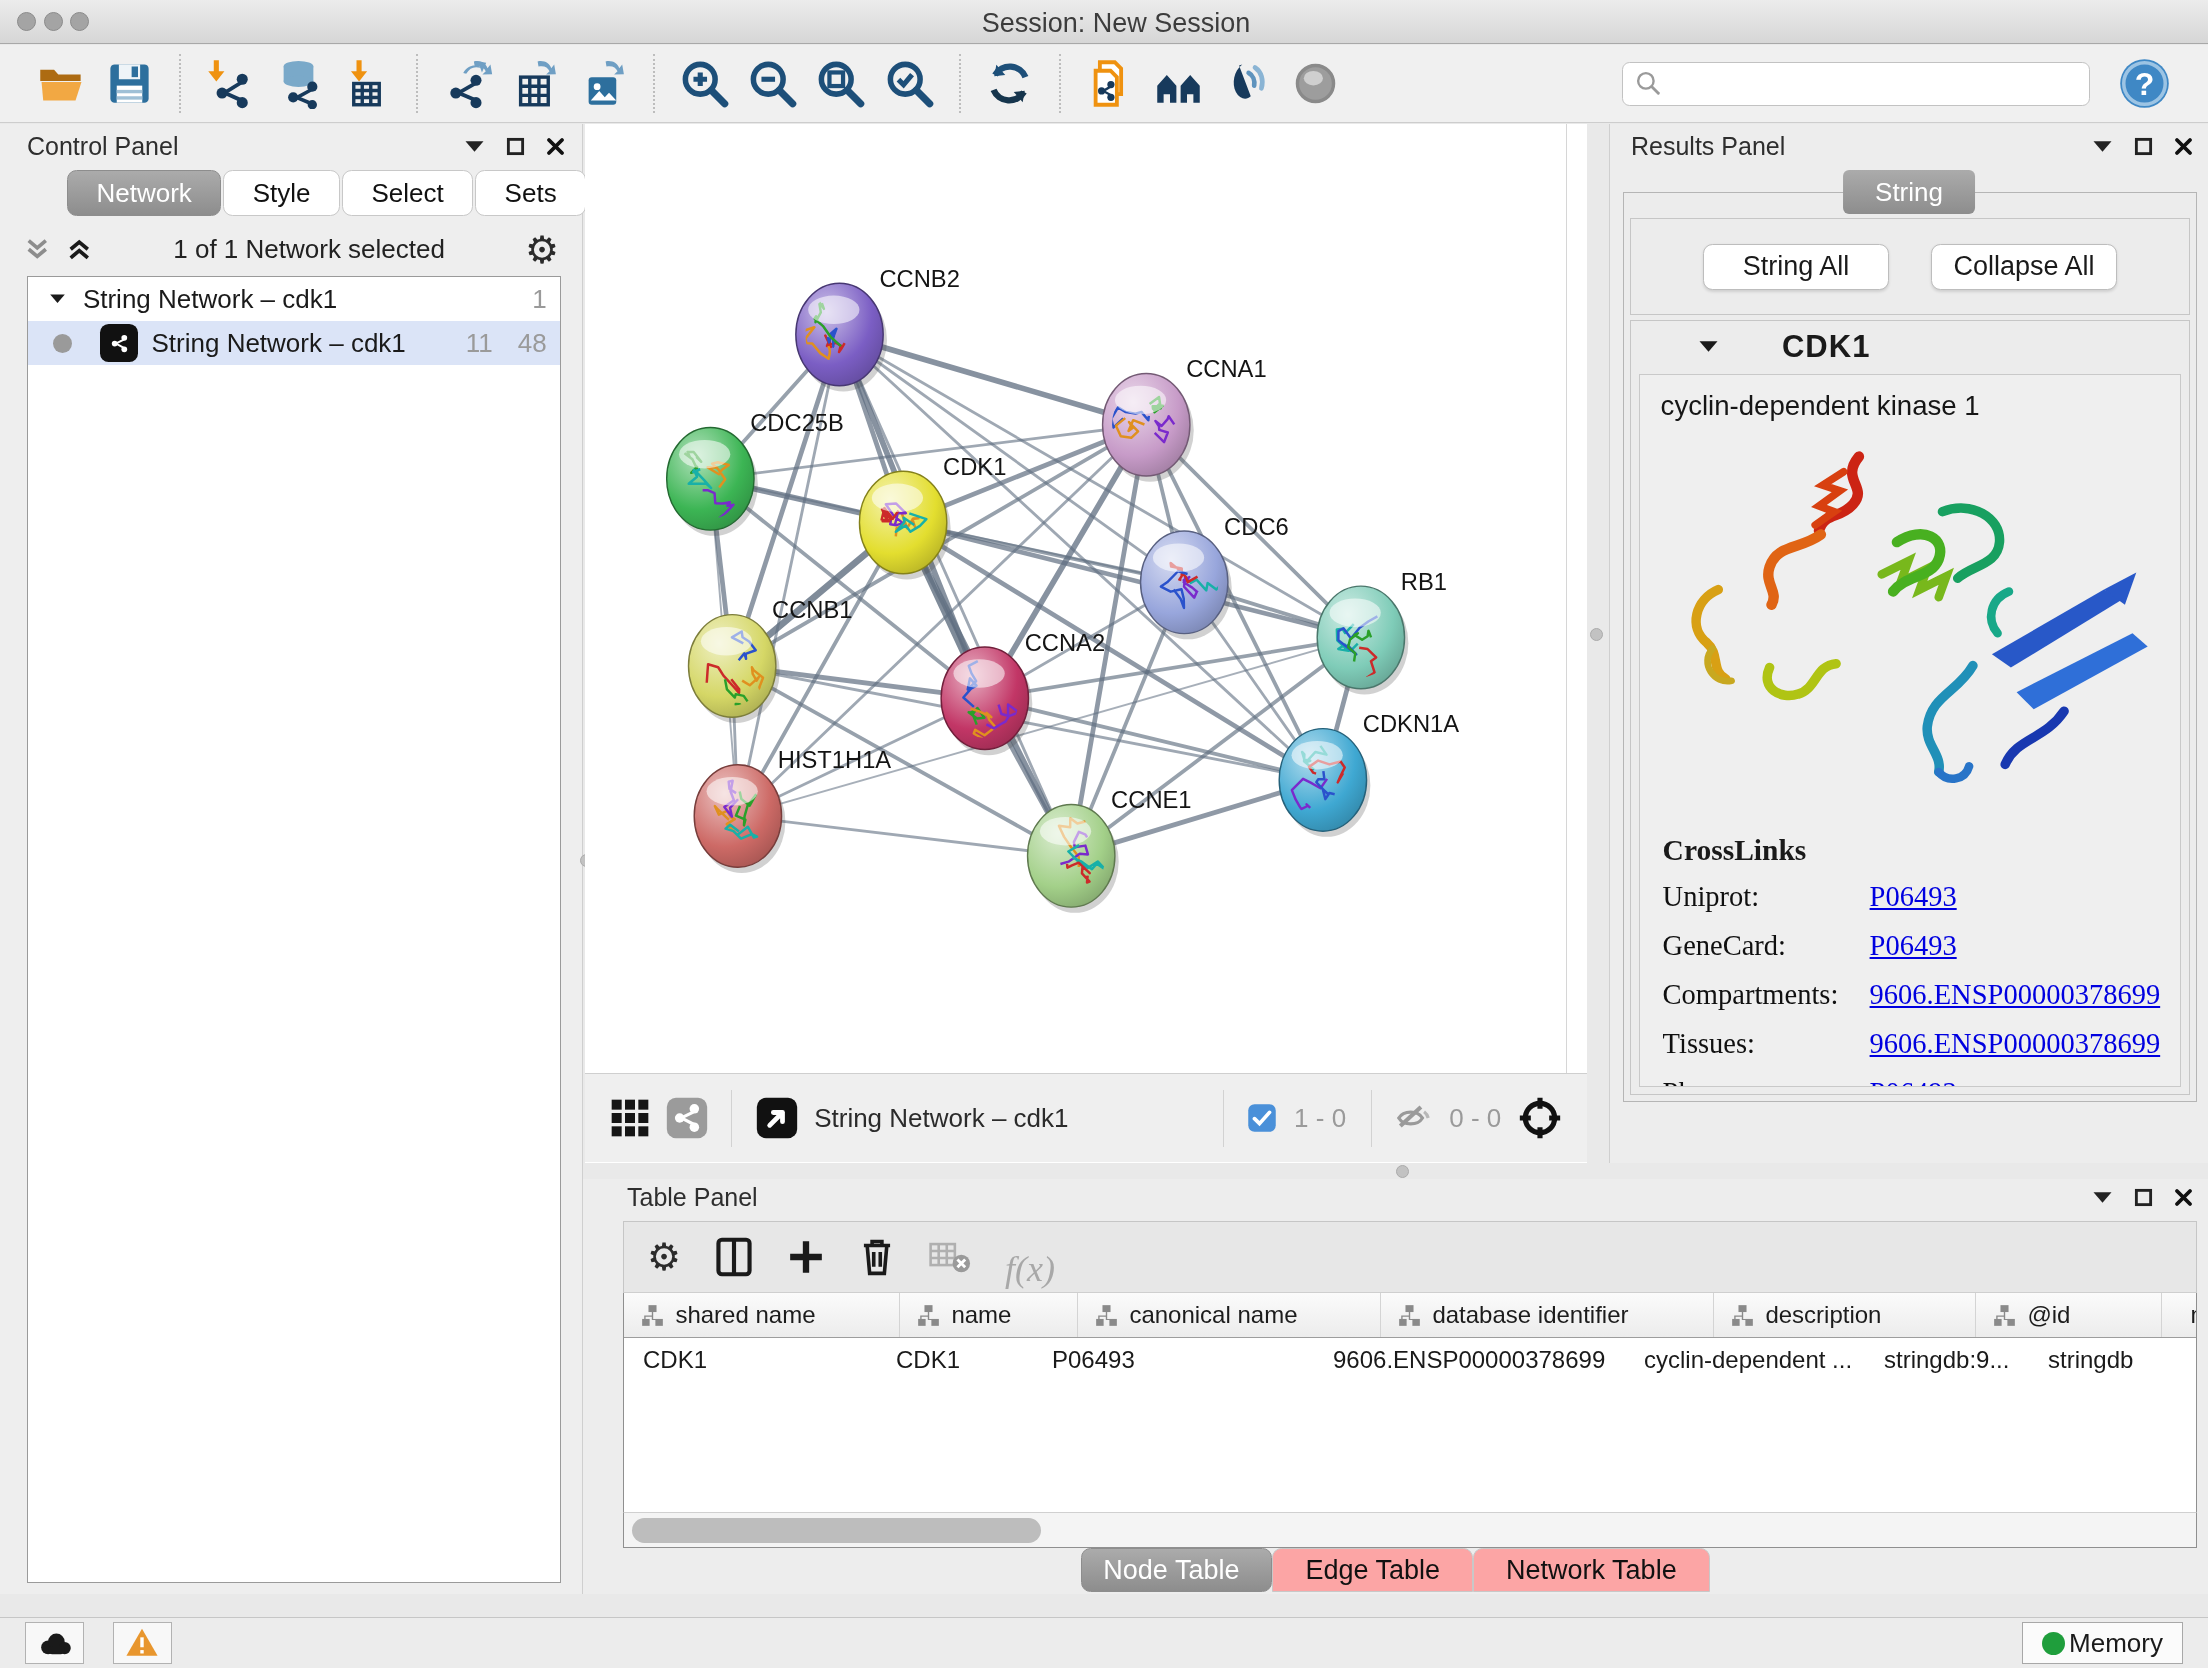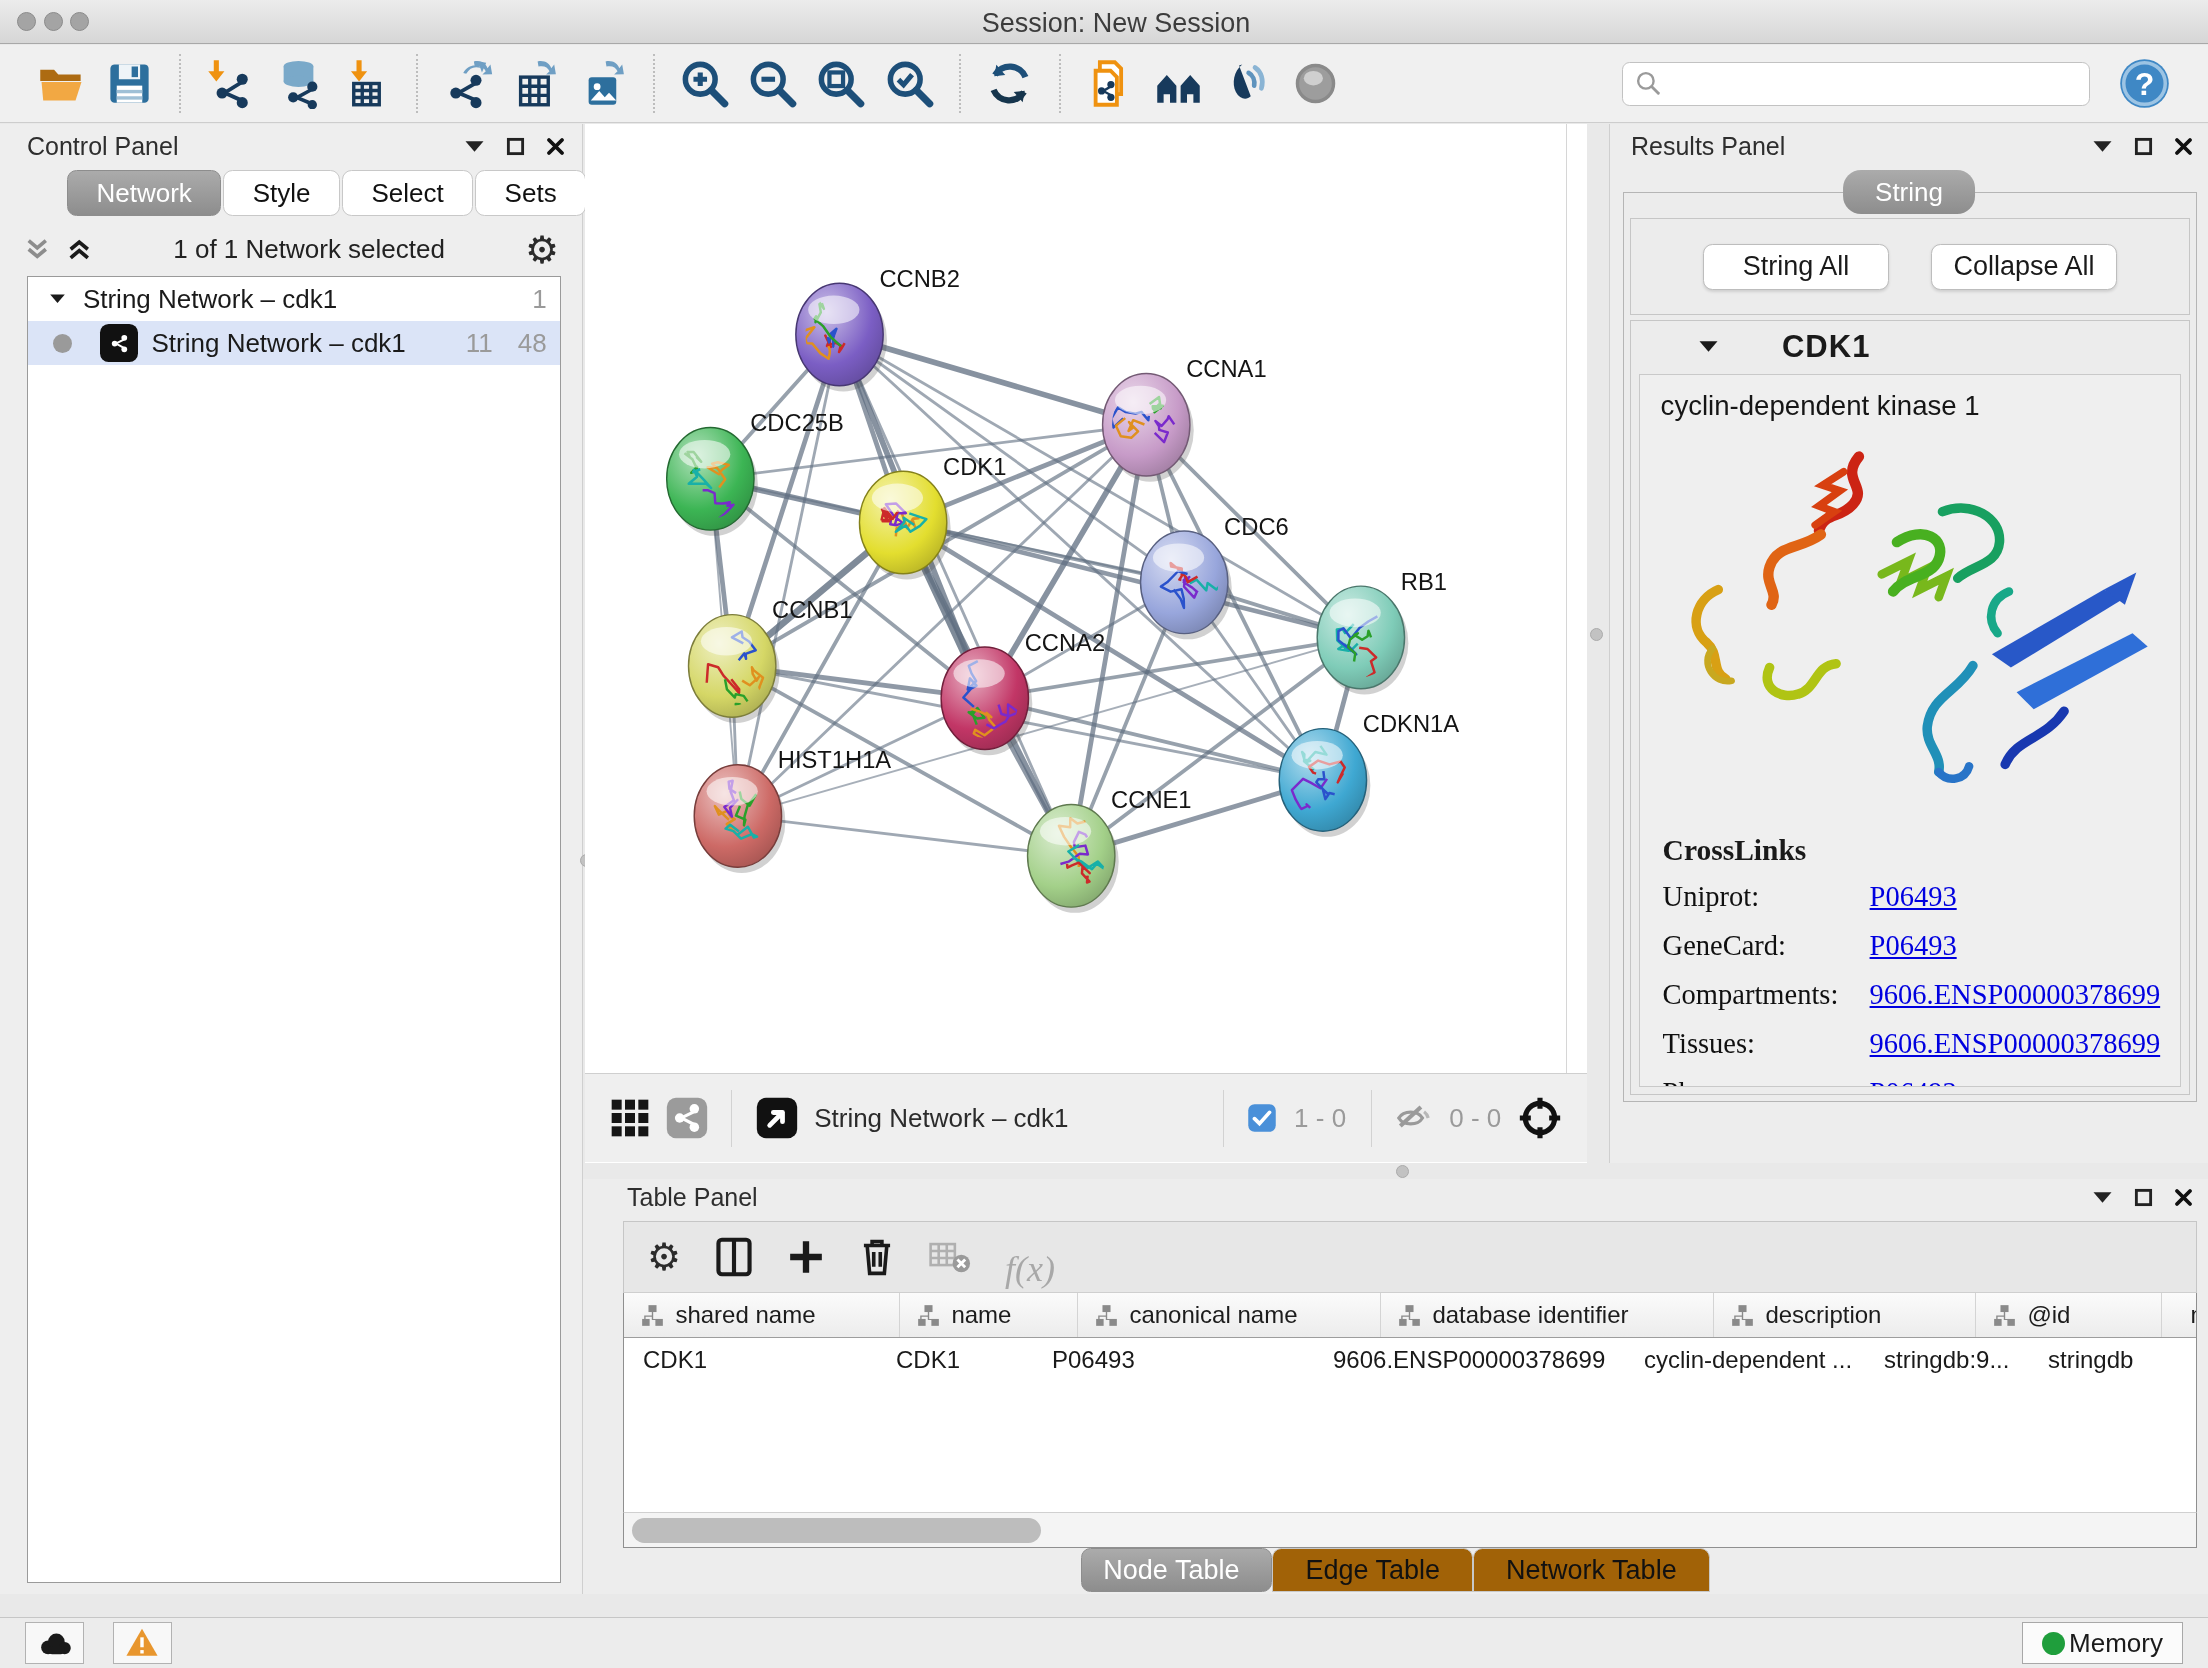--- a/index.html
+++ b/index.html
@@ -64,21 +64,21 @@
   .nt-sep{height:57px;border-left:1.9px solid #d2d2d2;margin:0 15px;}
   .nt-title{font-size:26px;color:#2b2b2b;margin-left:7.6px;flex:1;}
   .nt-count{font-size:26px;color:#9a9a9a;margin:0 9.5px;}
   .nt-icon{display:flex;align-items:center;justify-content:center;margin:0 7.6px;}
   
   .results-panel{position:absolute;left:1609px;top:124px;width:599px;height:1039px;
     background:#ededed;border-left:1.9px solid #cfcfcf;}
   .rp-head{position:absolute;left:21px;right:15px;top:7.6px;display:flex;align-items:center;}
   .rp-tab{position:absolute;left:50%;transform:translateX(-50%);top:46px;height:44px;
     padding:0 32px;background:linear-gradient(#ababab,#8d8d8d);color:#fff;font-size:26px;
-    border-radius:18px;display:flex;align-items:center;z-index:2;}
+    border-radius:6px;display:flex;align-items:center;z-index:2;}
   .rp-outer{position:absolute;left:13.3px;right:11.4px;top:68px;bottom:61px;
     background:#ececec;border:1.9px solid #b5b5b5;}
   .rp-btnbox{position:absolute;left:5.7px;right:5.7px;top:25px;height:97px;
     border:1.9px solid #c6c6c6;display:flex;align-items:center;justify-content:center;gap:42px;}
   .rp-btn{min-width:186px;height:46px;background:#fff;border:1px solid #bdbdbd;
     border-radius:9.5px;font-size:27px;display:flex;align-items:center;justify-content:center;
     box-shadow:0 1.9px 2.9px rgba(0,0,0,.12);}
   .rp-genebox{position:absolute;left:5.7px;right:5.7px;top:127px;bottom:5.7px;border:1.9px solid #c6c6c6;}
   .rp-genehead{height:51px;display:flex;align-items:center;padding:0 25px;gap:63px;}
   .rp-gene{font-size:31px;font-weight:bold;letter-spacing:1px;}
@@ -103,21 +103,21 @@
   .th{height:44px;display:flex;align-items:center;gap:11.4px;padding:0 0 0 17px;
     font-size:24px;color:#1c1c1c;border-left:1px solid #d4d4d4;overflow:hidden;white-space:nowrap;}
   .th:first-child{border-left:none;}
   .td{height:44px;display:flex;align-items:center;padding:0 0 0 19px;font-size:24px;
     overflow:hidden;white-space:nowrap;}
   .tp-hscroll{position:absolute;left:40px;right:11.4px;bottom:46px;height:36px;
     background:#f4f4f4;border:1.9px solid #8f8f8f;border-top:1px solid #d0d0d0;display:flex;align-items:center;}
   .hthumb{width:409px;height:25px;background:#bdbdbd;border-radius:12.4px;margin-left:7.6px;}
   .tp-tabs{position:absolute;left:0;right:0;bottom:0;height:46px;display:flex;justify-content:center;}
   .tp-tab{height:44px;padding:0 32px;display:flex;align-items:center;font-size:27px;
-    background:#a16207;border:1px solid #c8c8c8;border-radius:9.5px 9.5px 0 0;color:#111;}
+    background:#fca5a5;border:1px solid #c8c8c8;border-radius:9.5px 9.5px 0 0;color:#111;}
   .tp-tab.sel{background:linear-gradient(#ababab,#8d8d8d);color:#fff;border-color:#8d8d8d;border-radius:9.5px;padding-left:21px;}
   .fx{font-family:"Liberation Serif",serif;font-style:italic;font-size:36px;color:#a8a8a8;margin-top:24px;}
   .gear-glyph{font-size:38px;color:#2b2b2b;line-height:1;}
   
   .statusbar{position:absolute;left:0;top:1617px;width:2208px;height:51px;background:#ececec;
     border-top:1px solid #c6c6c6;display:flex;align-items:center;padding:0 25px;}
   .sb-btn{width:59px;height:42px;background:#f8f8f8;border:1.9px solid #b2b2b2;
     display:flex;align-items:center;justify-content:center;margin-right:28.5px;}
   .mem-btn{margin-left:auto;height:42px;background:#fbfbfb;border:1.9px solid #a8a8a8;
     display:flex;align-items:center;gap:4px;padding:0 19px;font-size:26px;}

